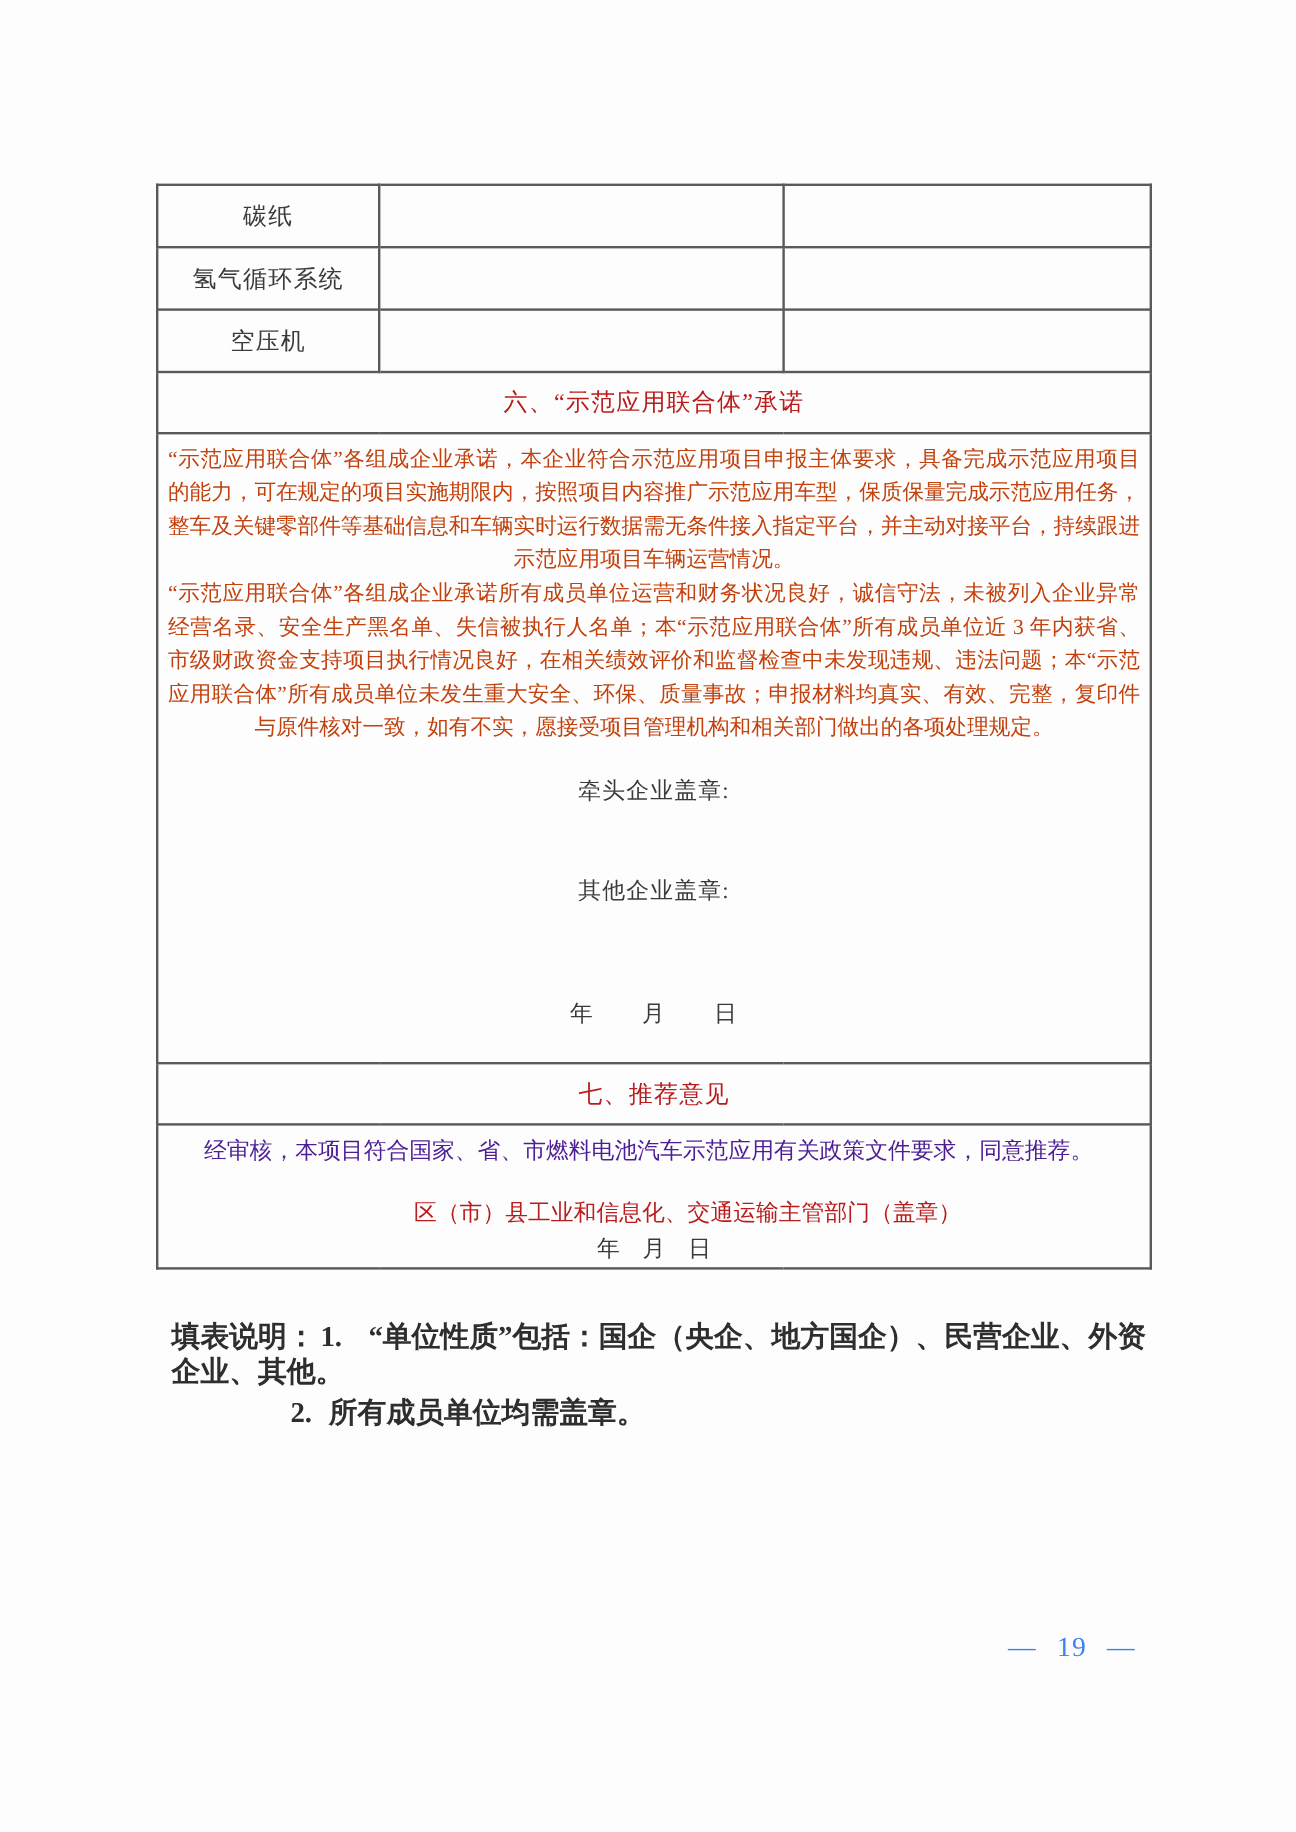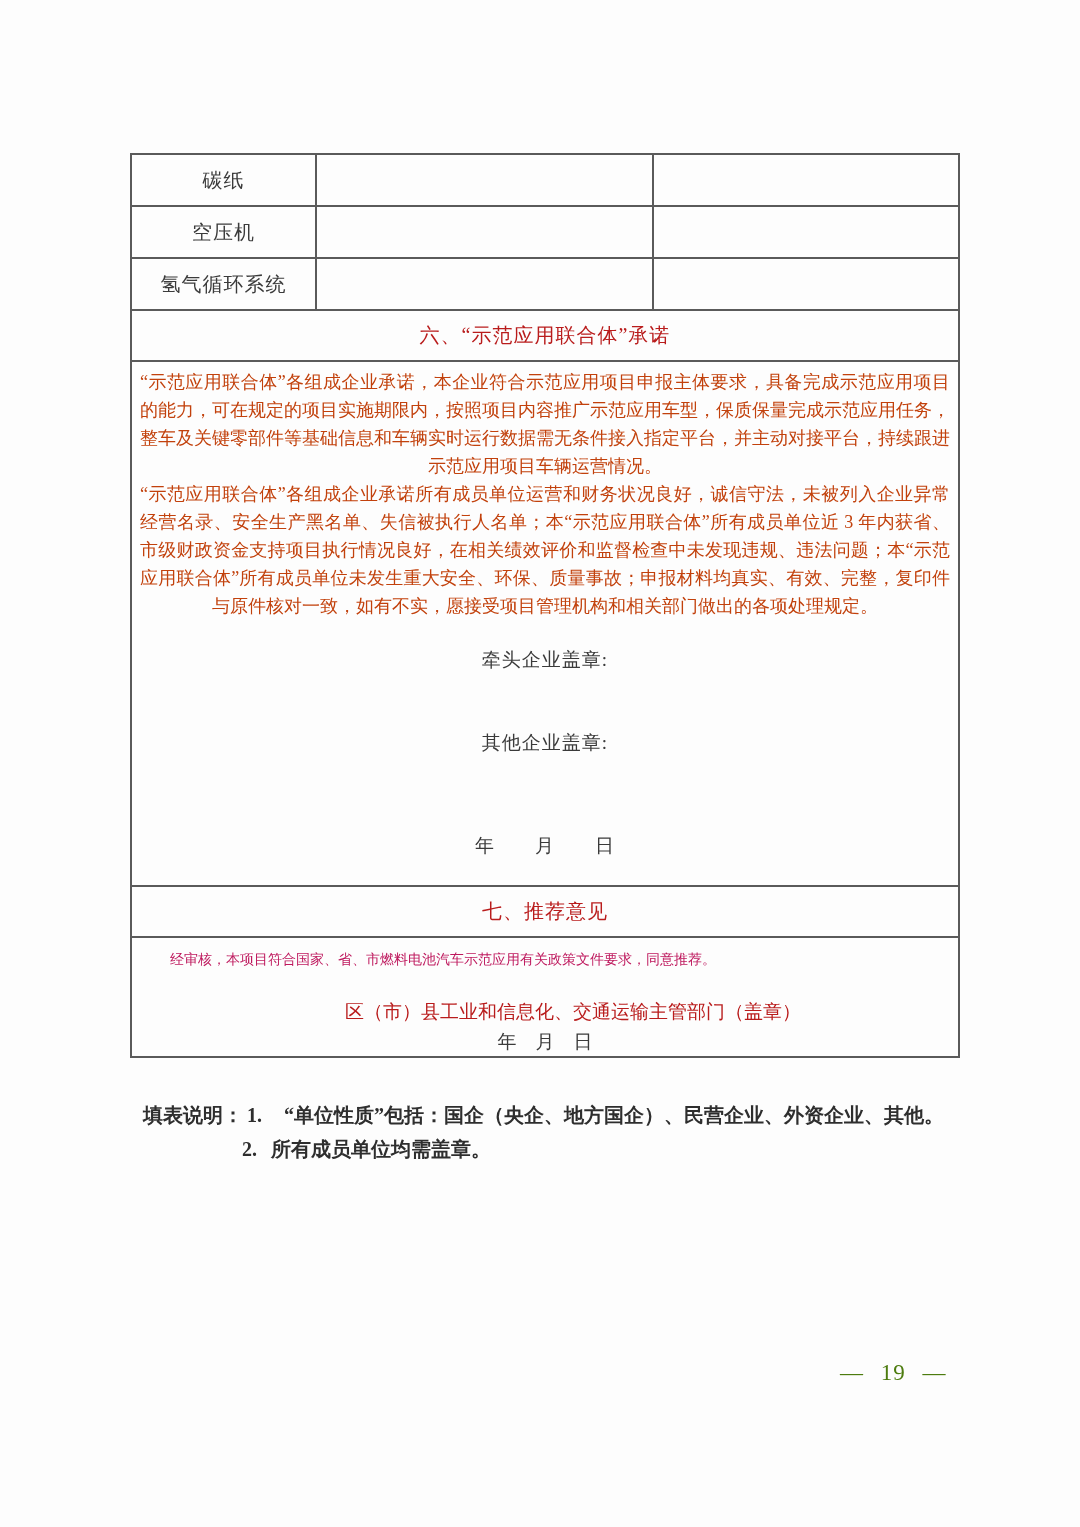--- a/index.html
+++ b/index.html
@@ -70,24 +70,24 @@
   .seal-lead  { margin-top: 26px; }
   .seal-other { margin-top: 55px; }
   .commit-date { margin-top: 75px; }
 
   .recommend-cell {
     height: 106px;
     vertical-align: top;
     padding: 8px 10px 0 10px !important;
   }
   .review-line {
-    font-size: 14px;
+    font-size: 19px;
     line-height: 28px;
     text-indent: 28px;
-    color: #be185d;
+    color: #4c1d95;
   }
   .dept-line {
     font-size: 19px;
     line-height: 28px;
     text-align: center;
     position: relative;
     left: 28px;
     margin-top: 24px;
     color: #b91c1c;
   }
@@ -98,36 +98,36 @@
     margin-top: 2px;
     color: #3a3a3a;
   }
 
   
   .notes {
     position: absolute;
     left: 143px;
     top: 1101px;
     width: 830px;
-    font-size: 20px;
+    font-size: 24px;
     font-weight: 600;
     color: #2e2e2e;
   }
   .note-line { line-height: 29px; }
   .note-num1 { margin: 0 22px 0 4px; }
   .note-line2 { margin-left: 99px; margin-top: 5px; }
   .note-num2 { margin-right: 14px; }
 
   
   .page-number {
     position: absolute;
     left: 840px;
     top: 1360px;
     font-size: 23px;
-    color: #4d7c0f;
+    color: #3b82f6;
     word-spacing: 10px;
     letter-spacing: 1px;
   }
 </style>
 </head>
 <body>
 
 <div class="page">
 
   <table class="form">
@@ -137,26 +137,26 @@
       <col style="width:306px">
     </colgroup>
 
     <tbody>
         <tr class="equip-row">
       <td class="label-cell">碳纸</td>
       <td></td>
       <td></td>
     </tr>
     <tr class="equip-row">
+      <td class="label-cell">氢气循环系统</td>
+      <td></td>
+      <td></td>
+    </tr>
+    <tr class="equip-row">
       <td class="label-cell">空压机</td>
-      <td></td>
-      <td></td>
-    </tr>
-    <tr class="equip-row">
-      <td class="label-cell">氢气循环系统</td>
       <td></td>
       <td></td>
     </tr>
 
     <tr>
       <td class="sec-header-cell" colspan="3">六、“示范应用联合体”承诺</td>
     </tr>
 
     <tr>
       <td class="commit-cell" colspan="3">

